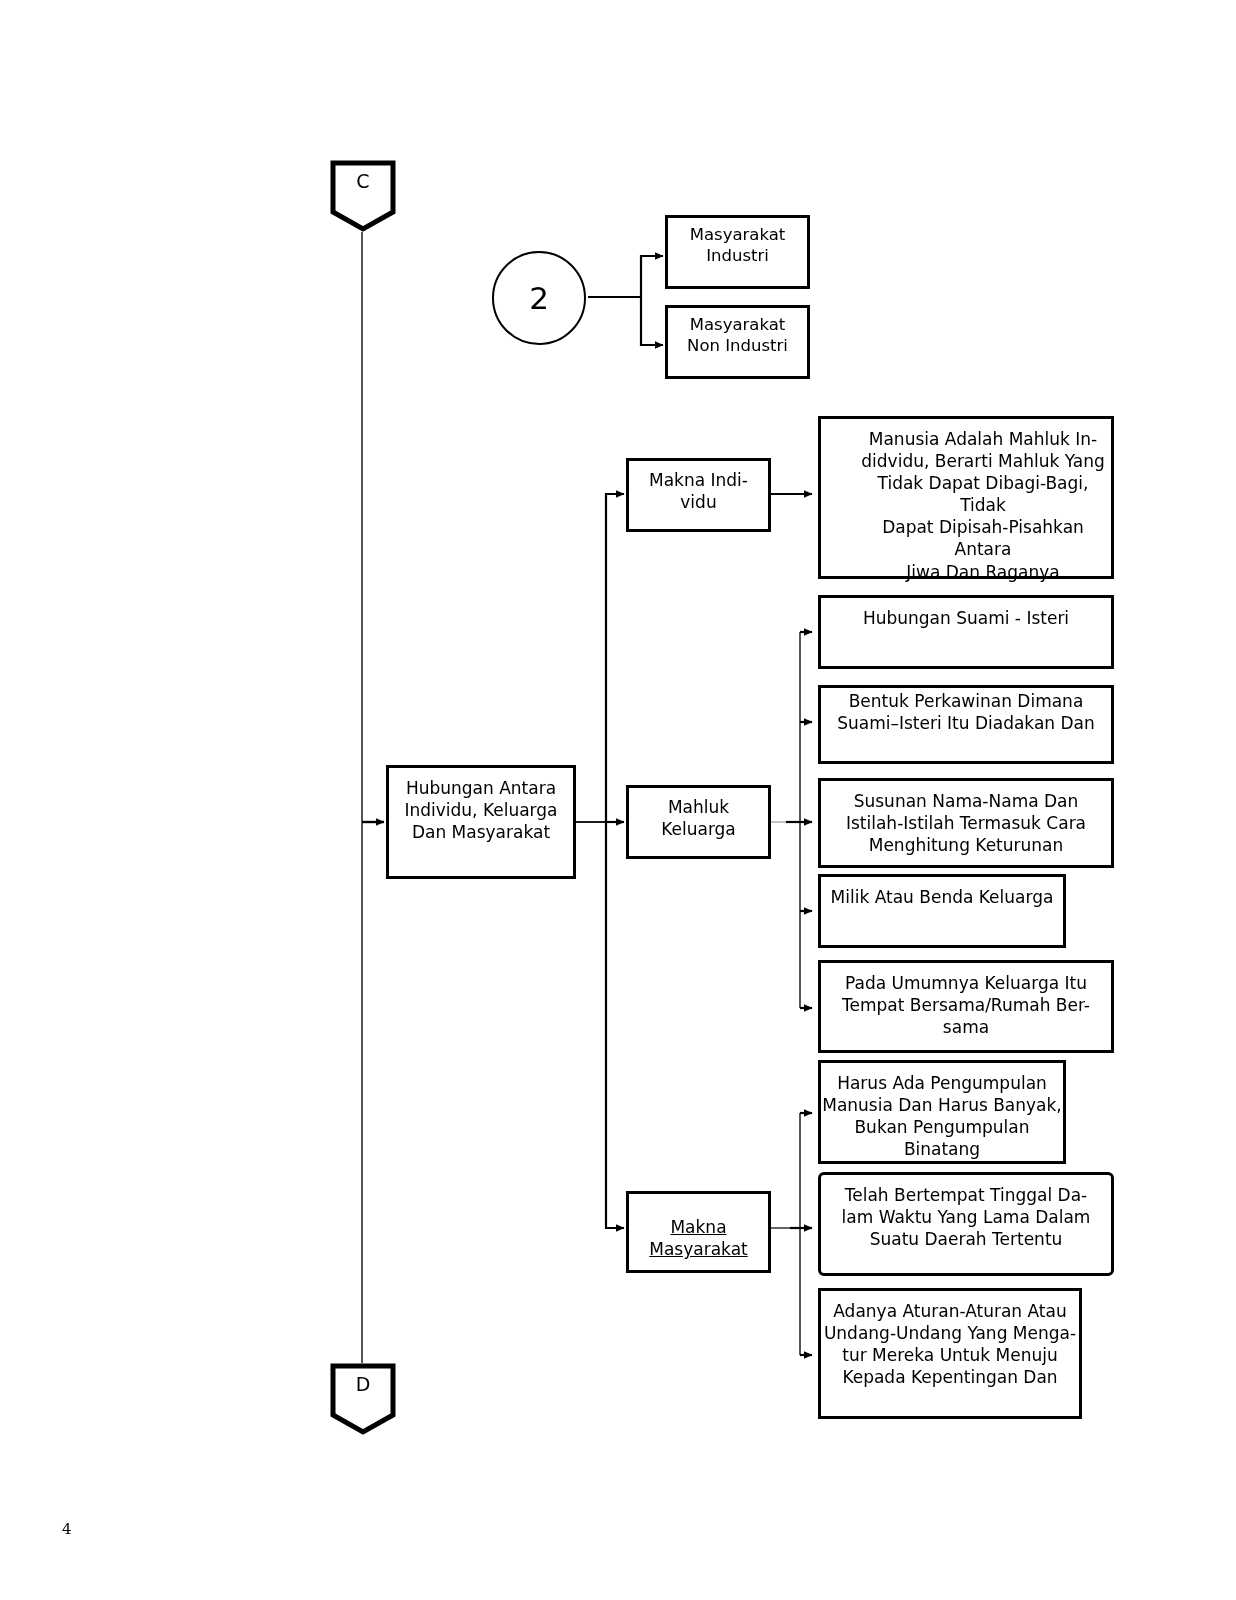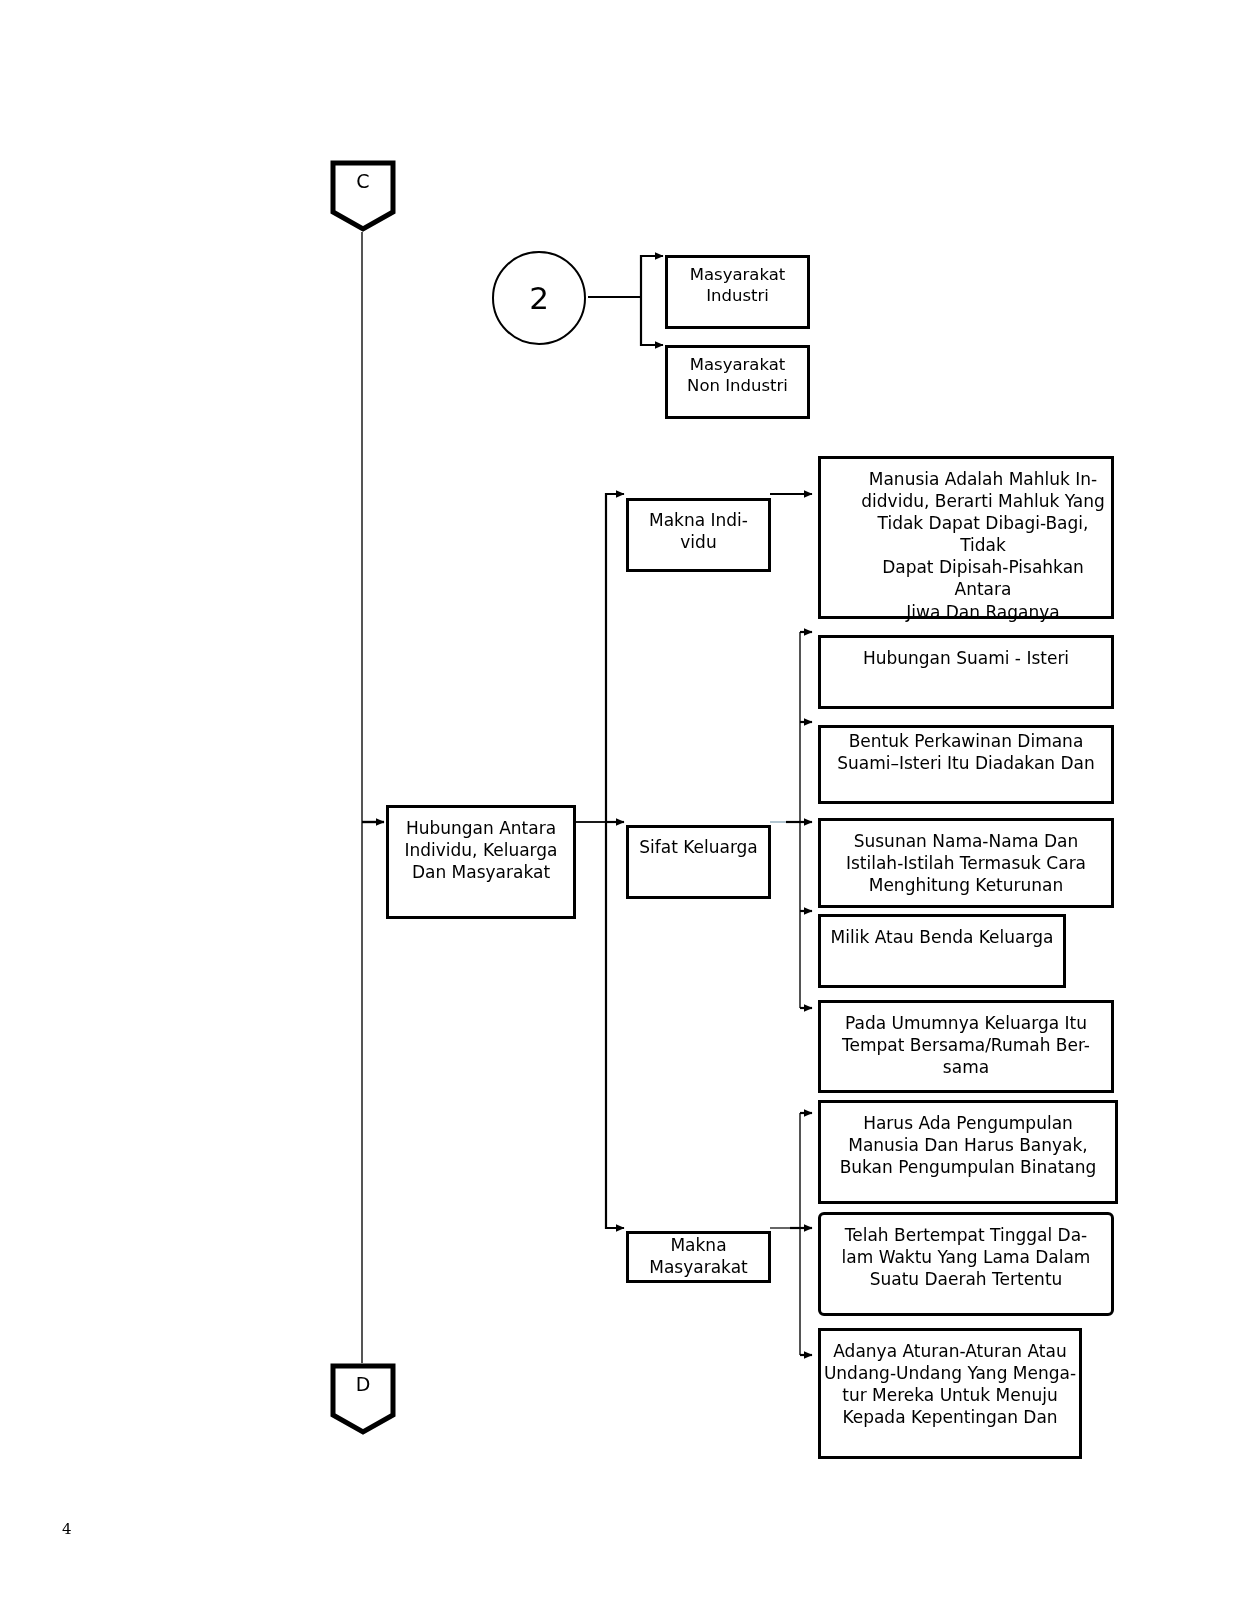--- a/index.html
+++ b/index.html
@@ -28,21 +28,20 @@
   .node {
     position: absolute;
     box-sizing: border-box;
     background: #ffffff;
     border: 3px solid #000000;
     color: #000000;
     text-align: center;
     line-height: 1.30;
     padding-top: 6px;
     z-index: 3;
-    margin-top: 40px;
   }
   .node .txt {
     display: block;
     white-space: pre-line;
   }
   .fs16 { font-size: 16.5px; }
   .fs17 { font-size: 17px; }
 
   .terminator {
     position: absolute;
@@ -174,24 +173,24 @@
 Individu, Keluarga
 Dan Masyarakat</span>
   </div>
 
   <div class="node fs17" style="left:626px; top:458px; width:145px; height:74px; padding-top:8px;">
     <span class="txt">Makna Indi-
 vidu</span>
   </div>
 
   <div class="node fs17" style="left:626px; top:785px; width:145px; height:74px; padding-top:8px;">
-    <span class="txt">Sifat Keluarga</span>
-  </div>
-
-  <div class="node fs17" style="left:626px; top:1191px; width:145px; height:52px; padding-top:0;">
+    <span class="txt">Mahluk Keluarga</span>
+  </div>
+
+  <div class="node fs17" style="left:626px; top:1191px; width:145px; height:82px; padding-top:22px;text-decoration:underline;">
     <span class="txt">Makna
 Masyarakat</span>
   </div>
 
   <div class="node fs17" style="left:818px; top:416px; width:296px; height:163px; padding-top:9px;padding-left:34px;">
     <span class="txt">Manusia Adalah Mahluk In-
 didvidu, Berarti Mahluk Yang
 Tidak Dapat Dibagi-Bagi, Tidak
 Dapat Dipisah-Pisahkan Antara
 Jiwa Dan Raganya</span>
@@ -215,21 +214,21 @@
   <div class="node fs17" style="left:818px; top:874px; width:248px; height:74px; padding-top:9px;">
     <span class="txt">Milik Atau Benda Keluarga</span>
   </div>
 
   <div class="node fs17" style="left:818px; top:960px; width:296px; height:93px; padding-top:9px;">
     <span class="txt">Pada Umumnya Keluarga Itu
 Tempat Bersama/Rumah Ber-
 sama</span>
   </div>
 
-  <div class="node fs17" style="left:818px; top:1060px; width:300px; height:104px; padding-top:9px;">
+  <div class="node fs17" style="left:818px; top:1060px; width:248px; height:104px; padding-top:9px;">
     <span class="txt">Harus Ada Pengumpulan
 Manusia Dan Harus Banyak,
 Bukan Pengumpulan Binatang</span>
   </div>
 
   <div class="node fs17" style="left:818px; top:1172px; width:296px; height:104px; padding-top:9px;border-radius:6px;">
     <span class="txt">Telah Bertempat Tinggal Da-
 lam Waktu Yang Lama Dalam
 Suatu Daerah Tertentu</span>
   </div>

